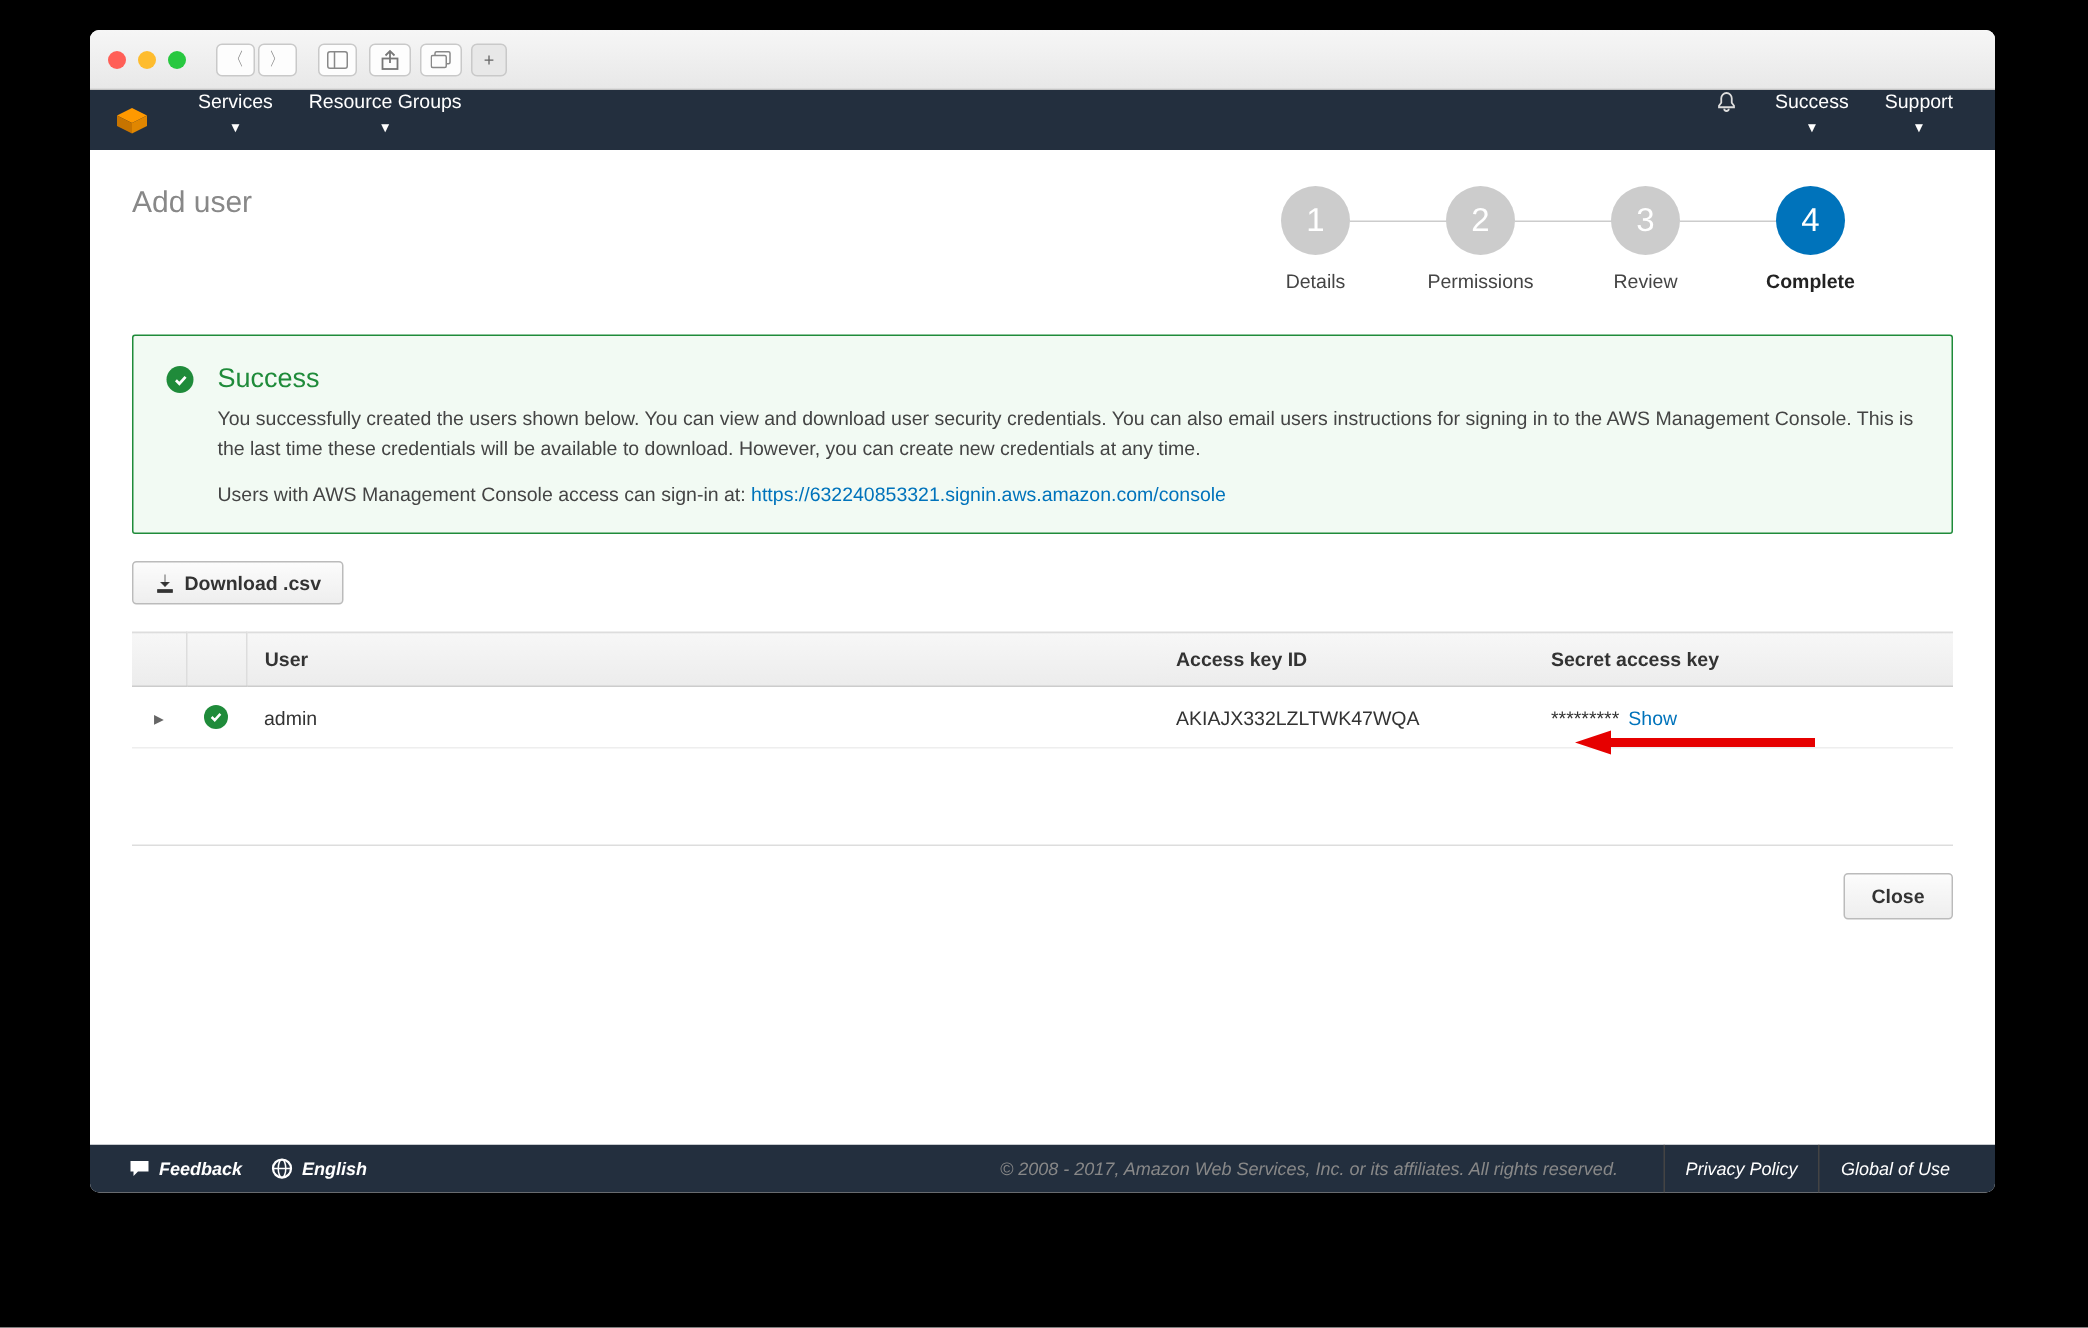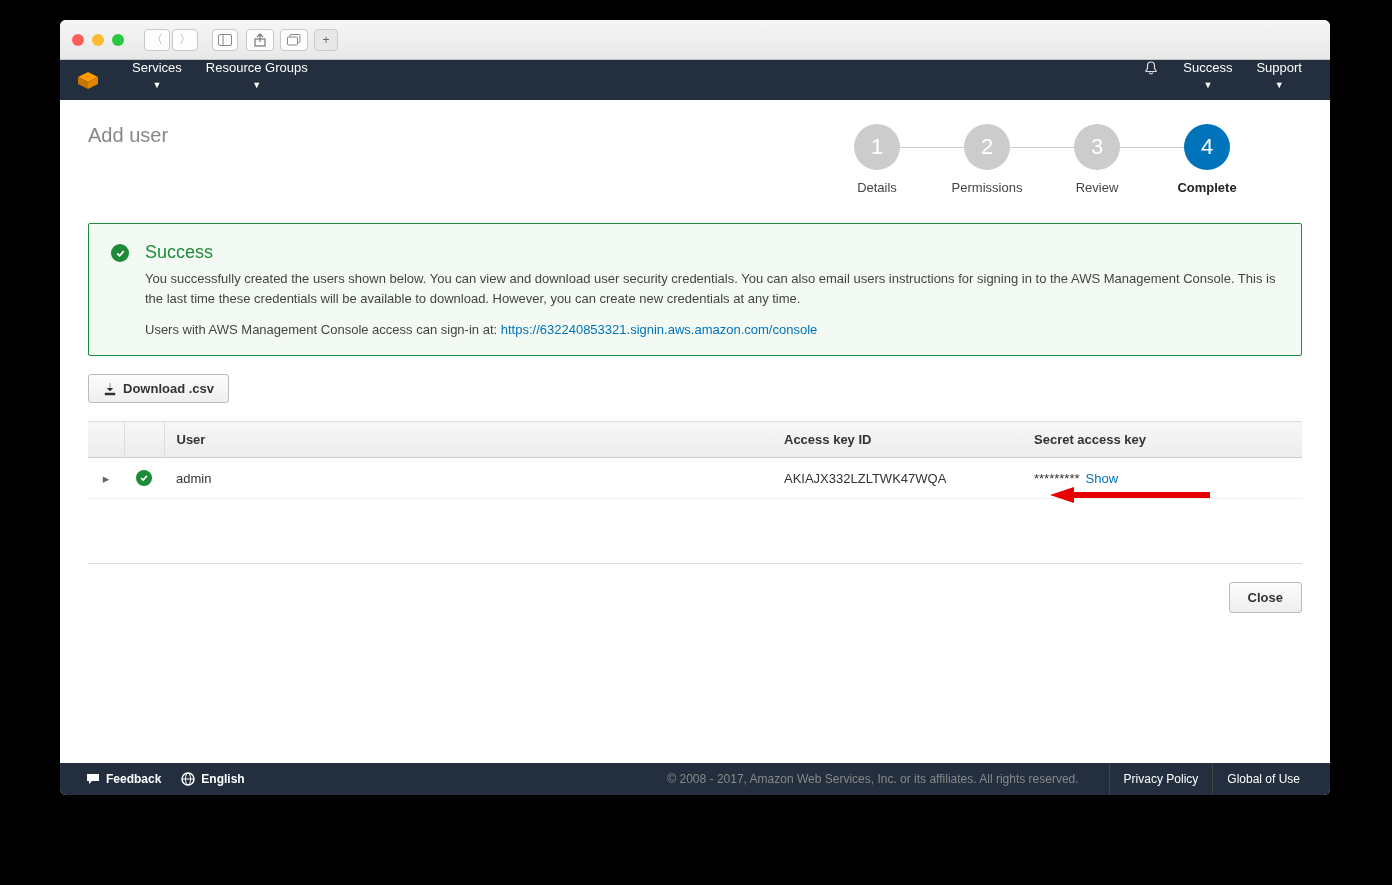--- a/index.html
+++ b/index.html
@@ -64,21 +64,21 @@
 .row-status svg { width: 10px; height: 10px; }
 .secret-cell { display: flex; align-items: center; gap: 6px; }
 .show-link { color: #0073bb; cursor: pointer; }
 
 .annotation-arrow { position: absolute; pointer-events: none; }
 
 .bottom-divider { border-top: 1px solid #ddd; margin-top: 64px; padding-top: 18px; display: flex; justify-content: flex-end; }
 .close-btn { padding: 7px 18px; background: linear-gradient(#fcfcfc, #eee); border: 1px solid #bbb; border-radius: 3px; font-size: 13px; color: #333; cursor: pointer; font-weight: bold; }
 
 
-.aws-footer { height: 32px; background: #232f3e; display: flex; align-items: center; padding: 0 16px; color: #ccc; font-size: 12px; }
+.aws-footer { height: 32px; background: #232f3e; display: flex; align-items: center; padding: 0 16px; color: #ccc; font-size: 12px; font-style: italic; }
 .footer-item { display: flex; align-items: center; gap: 6px; padding: 0 10px; cursor: pointer; }
 .footer-item.bold { color: #fff; font-weight: bold; }
 .footer-spacer { flex: 1; }
 .footer-right { display: flex; align-items: center; gap: 0; padding-left: 16px; }
 .footer-link { padding: 0 14px; color: #fff; cursor: pointer; border-left: 1px solid #444; height: 32px; display: flex; align-items: center; }
 .footer-copy { color: #888; padding-right: 14px; }
 </style>
 </head>
 <body>
 

